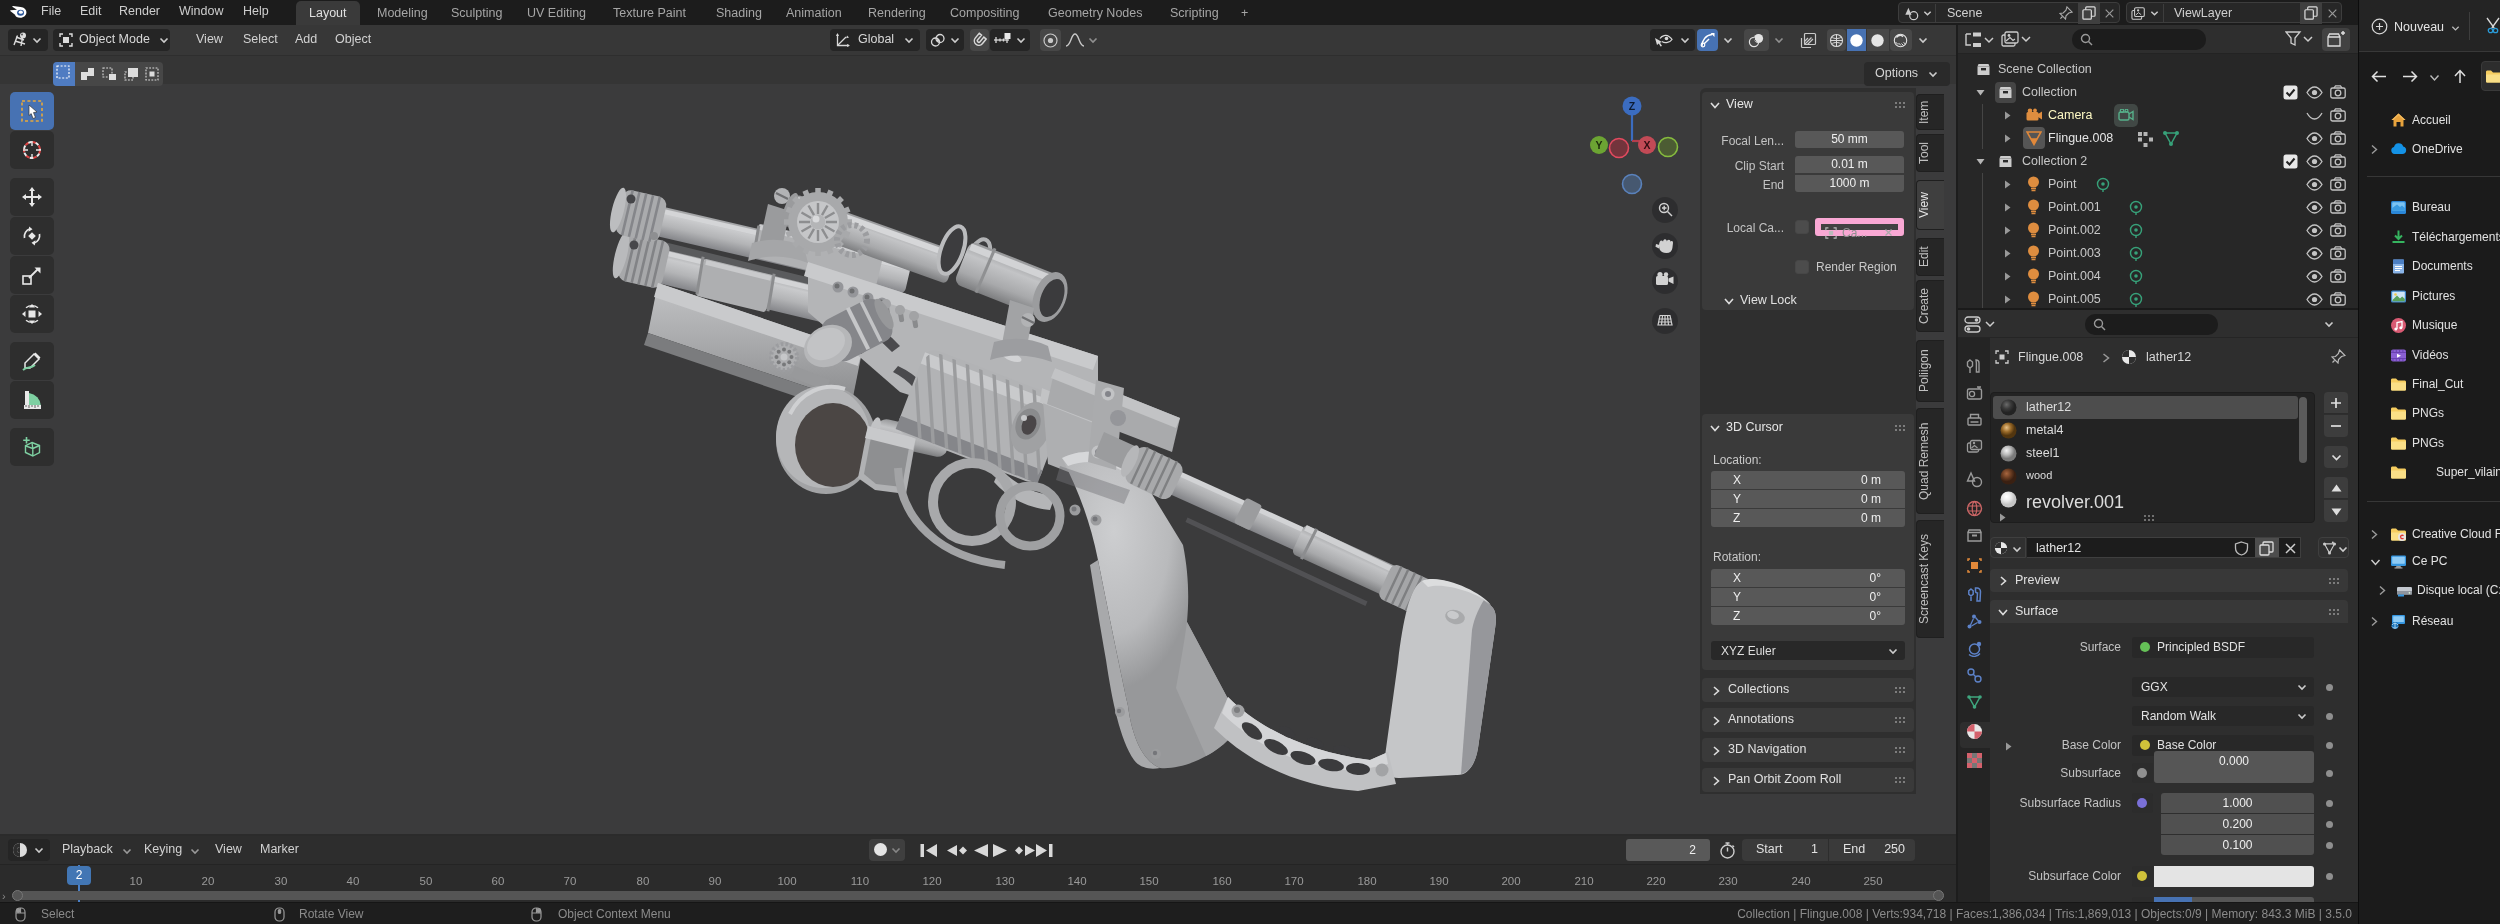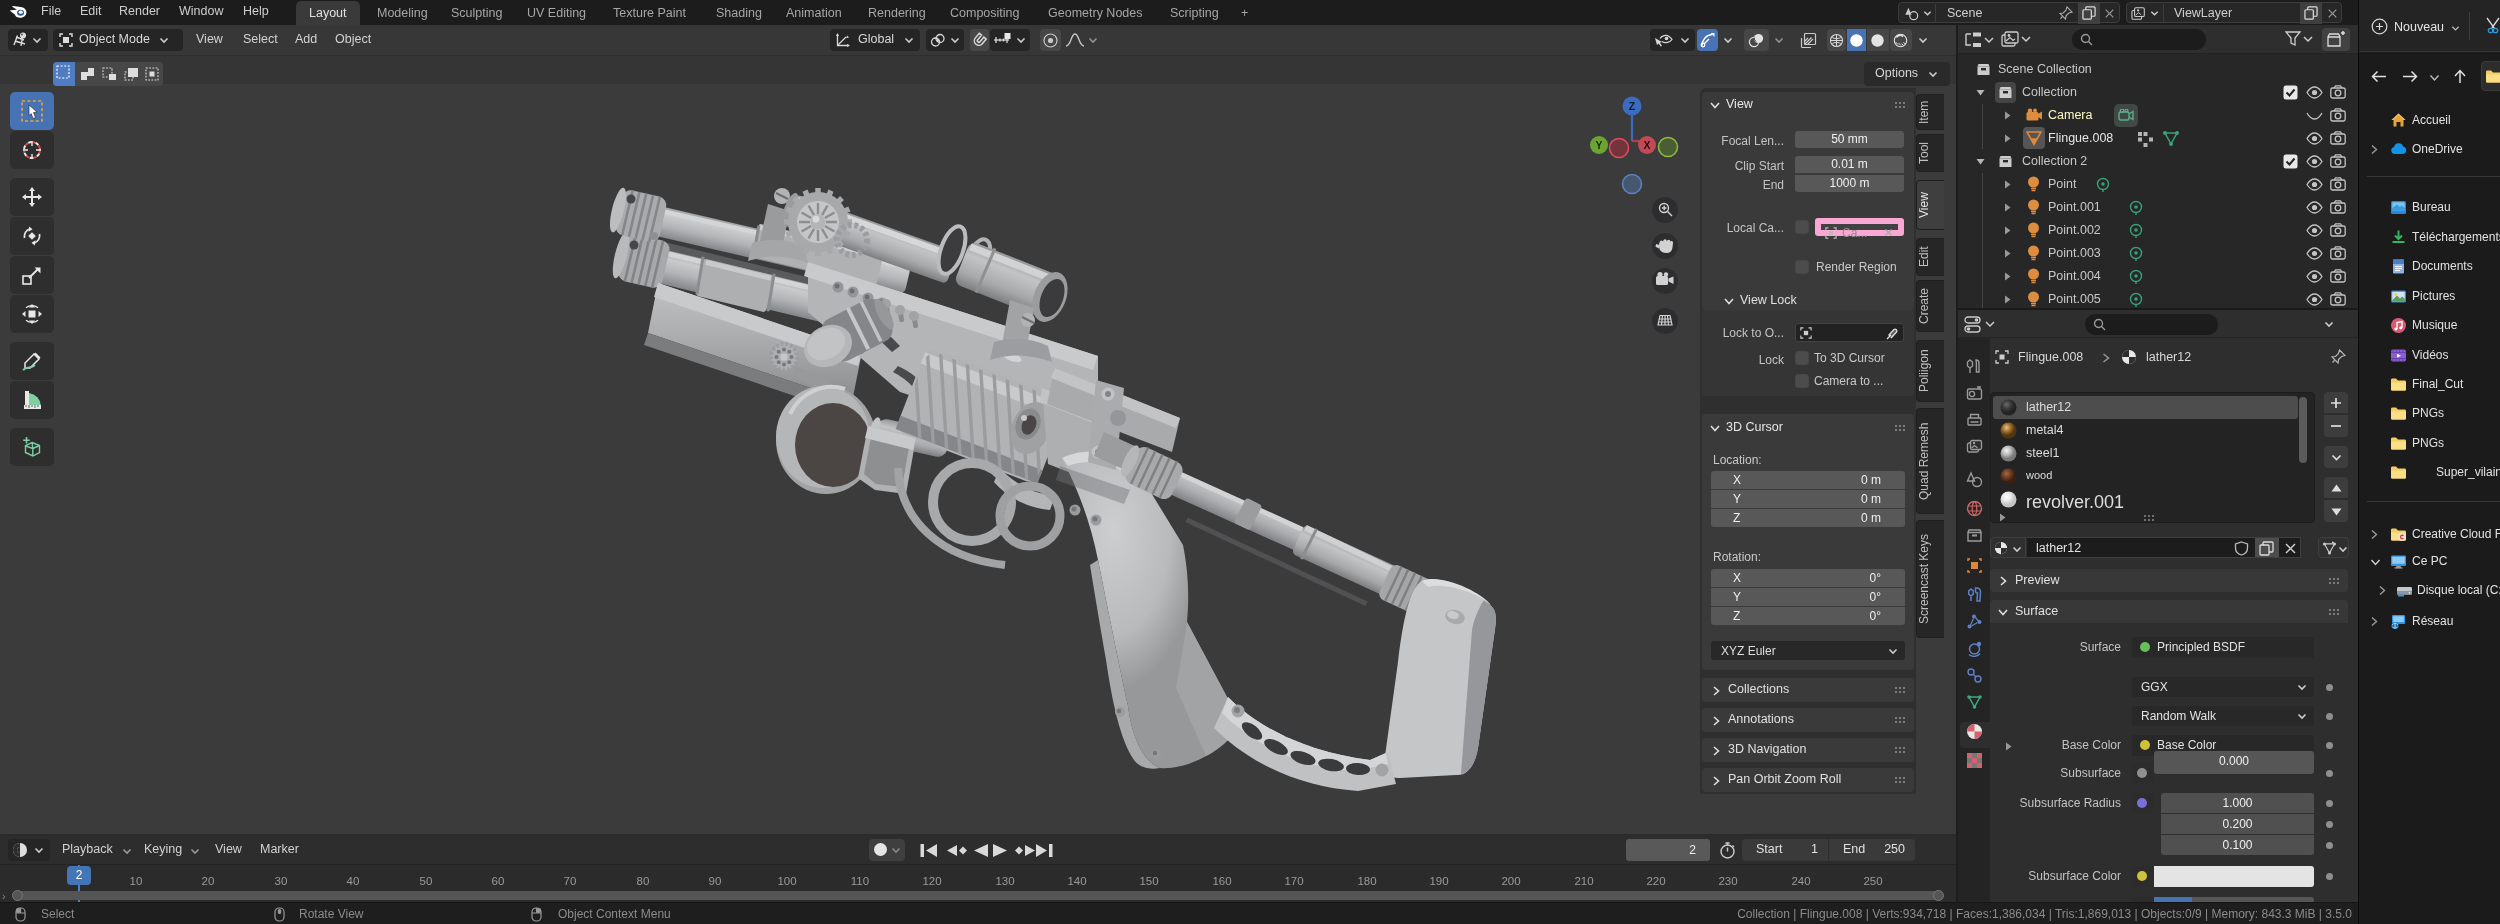--- a/index.html
+++ b/index.html
@@ -413,39 +413,20 @@
             </svg>
       </div>
       <div class="chk" style="left:93px;top:168px;background:#4c4c4c"></div>
       <span style="position:absolute;left:114px;top:168px;color:#c9c9c9;font-size:12px">Render Region</span>
       <svg style="position:absolute;left:22px;top:205px" width="10" height="8" viewBox="0 0 10 8">
             <path d="M1 2 L5 6.5 L9 2" stroke="#ddd" stroke-width="1.6" fill="none"></path>
           </svg>
       <span style="position:absolute;left:38px;top:201px;color:#e0e0e0;font-size:12.5px">View Lock</span>
     </div>
 
-    <div class="npan" style="top:222px;height:86px;background:#353535;border-radius:0 0 4px 4px">
-      <span class="nlabel" style="right:130px;top:16px;white-space:nowrap">Lock to O...</span>
-      <div class="abs" style="left:93px;top:13px;width:109px;height:19px;background:#222;border:1px solid #424242;border-radius:3px">
-        <svg style="position:absolute;left:4px;top:3px" width="12" height="12" viewBox="0 0 14 14">
-              <g stroke="#ccc" stroke-width="1.3" fill="none">
-                <path d="M1 4 V1 H4 M10 1 H13 V4 M13 10 V13 H10 M4 13 H1 V10"></path>
-              </g>
-              <rect x="4.5" y="4.5" width="5" height="5" fill="#ccc"></rect>
-            </svg>
-        <svg style="position:absolute;right:4px;top:3px" width="13" height="13" viewBox="0 0 13 13">
-              <path d="M1 12 L5 8 M5.5 10.5 L3 8 L8 2.5 A1.8 1.8 0 0 1 10.5 5 L5.5 10.5 Z" stroke="#ddd" stroke-width="1.4" fill="#ddd" fill-opacity=".3"></path>
-            </svg>
-      </div>
-      <span class="nlabel" style="right:130px;top:43px;white-space:nowrap">Lock</span>
-      <div class="chk" style="left:93px;top:41px;background:#4c4c4c"></div>
-      <span style="position:absolute;left:112px;top:41px;color:#c9c9c9;font-size:12px">To 3D Cursor</span>
-      <div class="chk" style="left:93px;top:64px;background:#4c4c4c"></div>
-      <span style="position:absolute;left:112px;top:64px;color:#c9c9c9;font-size:12px">Camera to ...</span>
-    </div>
 
     <div class="npan" style="top:326px;height:256px">
       <svg style="position:absolute;left:8px;top:10px" width="10" height="8" viewBox="0 0 10 8">
             <path d="M1 2 L5 6.5 L9 2" stroke="#ddd" stroke-width="1.6" fill="none"></path>
           </svg>
       <span style="position:absolute;left:24px;top:6px;color:#e6e6e6;font-size:12.5px">3D Cursor</span>
       <div class="grip" style="top:10px"></div>
       <span style="position:absolute;left:11px;top:39px;color:#c9c9c9;font-size:12px">Location:</span>
       <div class="nfield" style="left:9px;top:57px;width:194px;height:18px;border-radius:3px 3px 0 0">
             <span style="position:absolute;left:22px;top:2px">X</span>
@@ -594,21 +575,21 @@
     <svg style="position:absolute;left:4px;top:3px" width="16" height="16" viewBox="0 0 16 16">
       <path d="M4 5 L12 8 M3 9 L13 12 M5.5 3.5 L2 13 M10.5 5.5 L9 14" stroke="#ddd" stroke-width="1.4" fill="none"></path>
       <circle cx="11" cy="3.5" r="3" fill="#ddd"></circle>
           <circle cx="10" cy="2.6" r="1" fill="#555"></circle>
     </svg>
     <svg style="position:absolute;left:24px;top:8px" width="10" height="7" viewBox="0 0 10 7">
           <path d="M1.5 1.5 L5 5 L8.5 1.5" stroke="#ccc" stroke-width="1.6" fill="none"></path>
         </svg>
   </div>
 
-  <div class="pill" style="left:53px;top:4px;width:130px;height:22px">
+  <div class="pill" style="left:53px;top:4px;width:117px;height:22px">
     <svg style="position:absolute;left:6px;top:4px" width="14" height="14" viewBox="0 0 14 14">
       <g stroke="#ddd" stroke-width="1.4" fill="none">
         <path d="M1 4 V1 H4 M10 1 H13 V4 M13 10 V13 H10 M4 13 H1 V10"></path>
       </g>
       <rect x="4" y="4" width="6" height="6" fill="#ddd"></rect>
     </svg>
     <span style="position:absolute;left:26px;top:3px">Object Mode</span>
     <svg style="position:absolute;left:106px;top:8px" width="10" height="7" viewBox="0 0 10 7">
           <path d="M1.5 1.5 L5 5 L8.5 1.5" stroke="#ccc" stroke-width="1.6" fill="none"></path>
         </svg>
@@ -1509,21 +1490,21 @@
   <span class="prow-label" style="top:428px">Base Color</span>
   <div class="pfield" style="top:425px;height:21px">
         <span style="position:absolute;left:8px;top:5px;width:10px;height:10px;border-radius:50%;background:#cfc13a"></span>
         <span style="position:absolute;left:25px;top:3px">Base Color</span>
       </div>
   <div class="deco" style="top:432px"></div>
   <span class="prow-label" style="top:456px">Subsurface</span>
   <div class="abs" style="left:174px;top:453px;width:21px;height:20px;background:#2c2c2c;border-radius:3px 0 0 3px">
         <span style="position:absolute;left:5px;top:5px;width:10px;height:10px;border-radius:50%;background:#909090"></span>
       </div>
-  <div class="pslider" style="left:196px;top:441px;width:160px;height:23px;line-height:20px">0.000</div>
+  <div class="pslider" style="left:196px;top:441px;width:160px;height:32px;line-height:20px">0.000</div>
   <div class="deco" style="top:460px"></div>
   <span class="prow-label" style="top:486px">Subsurface Radius</span>
   <div class="abs" style="left:174px;top:483px;width:21px;height:20px;background:#2c2c2c;border-radius:3px">
         <span style="position:absolute;left:5px;top:5px;width:10px;height:10px;border-radius:50%;background:#7a70d8"></span>
       </div>
   <div class="pslider" style="left:203px;top:483px;width:153px;height:20px;line-height:20px;background:#505050;border-radius:3px 3px 0 0">1.000</div>
   <div class="deco" style="top:490px"></div>
   <div class="pslider" style="left:203px;top:504px;width:153px;height:20px;line-height:20px;background:#505050;border-radius:0">0.200</div>
   <div class="deco" style="top:511px"></div>
   <div class="pslider" style="left:203px;top:525px;width:153px;height:20px;line-height:20px;background:#505050;border-radius:0 0 3px 3px">0.100</div>

